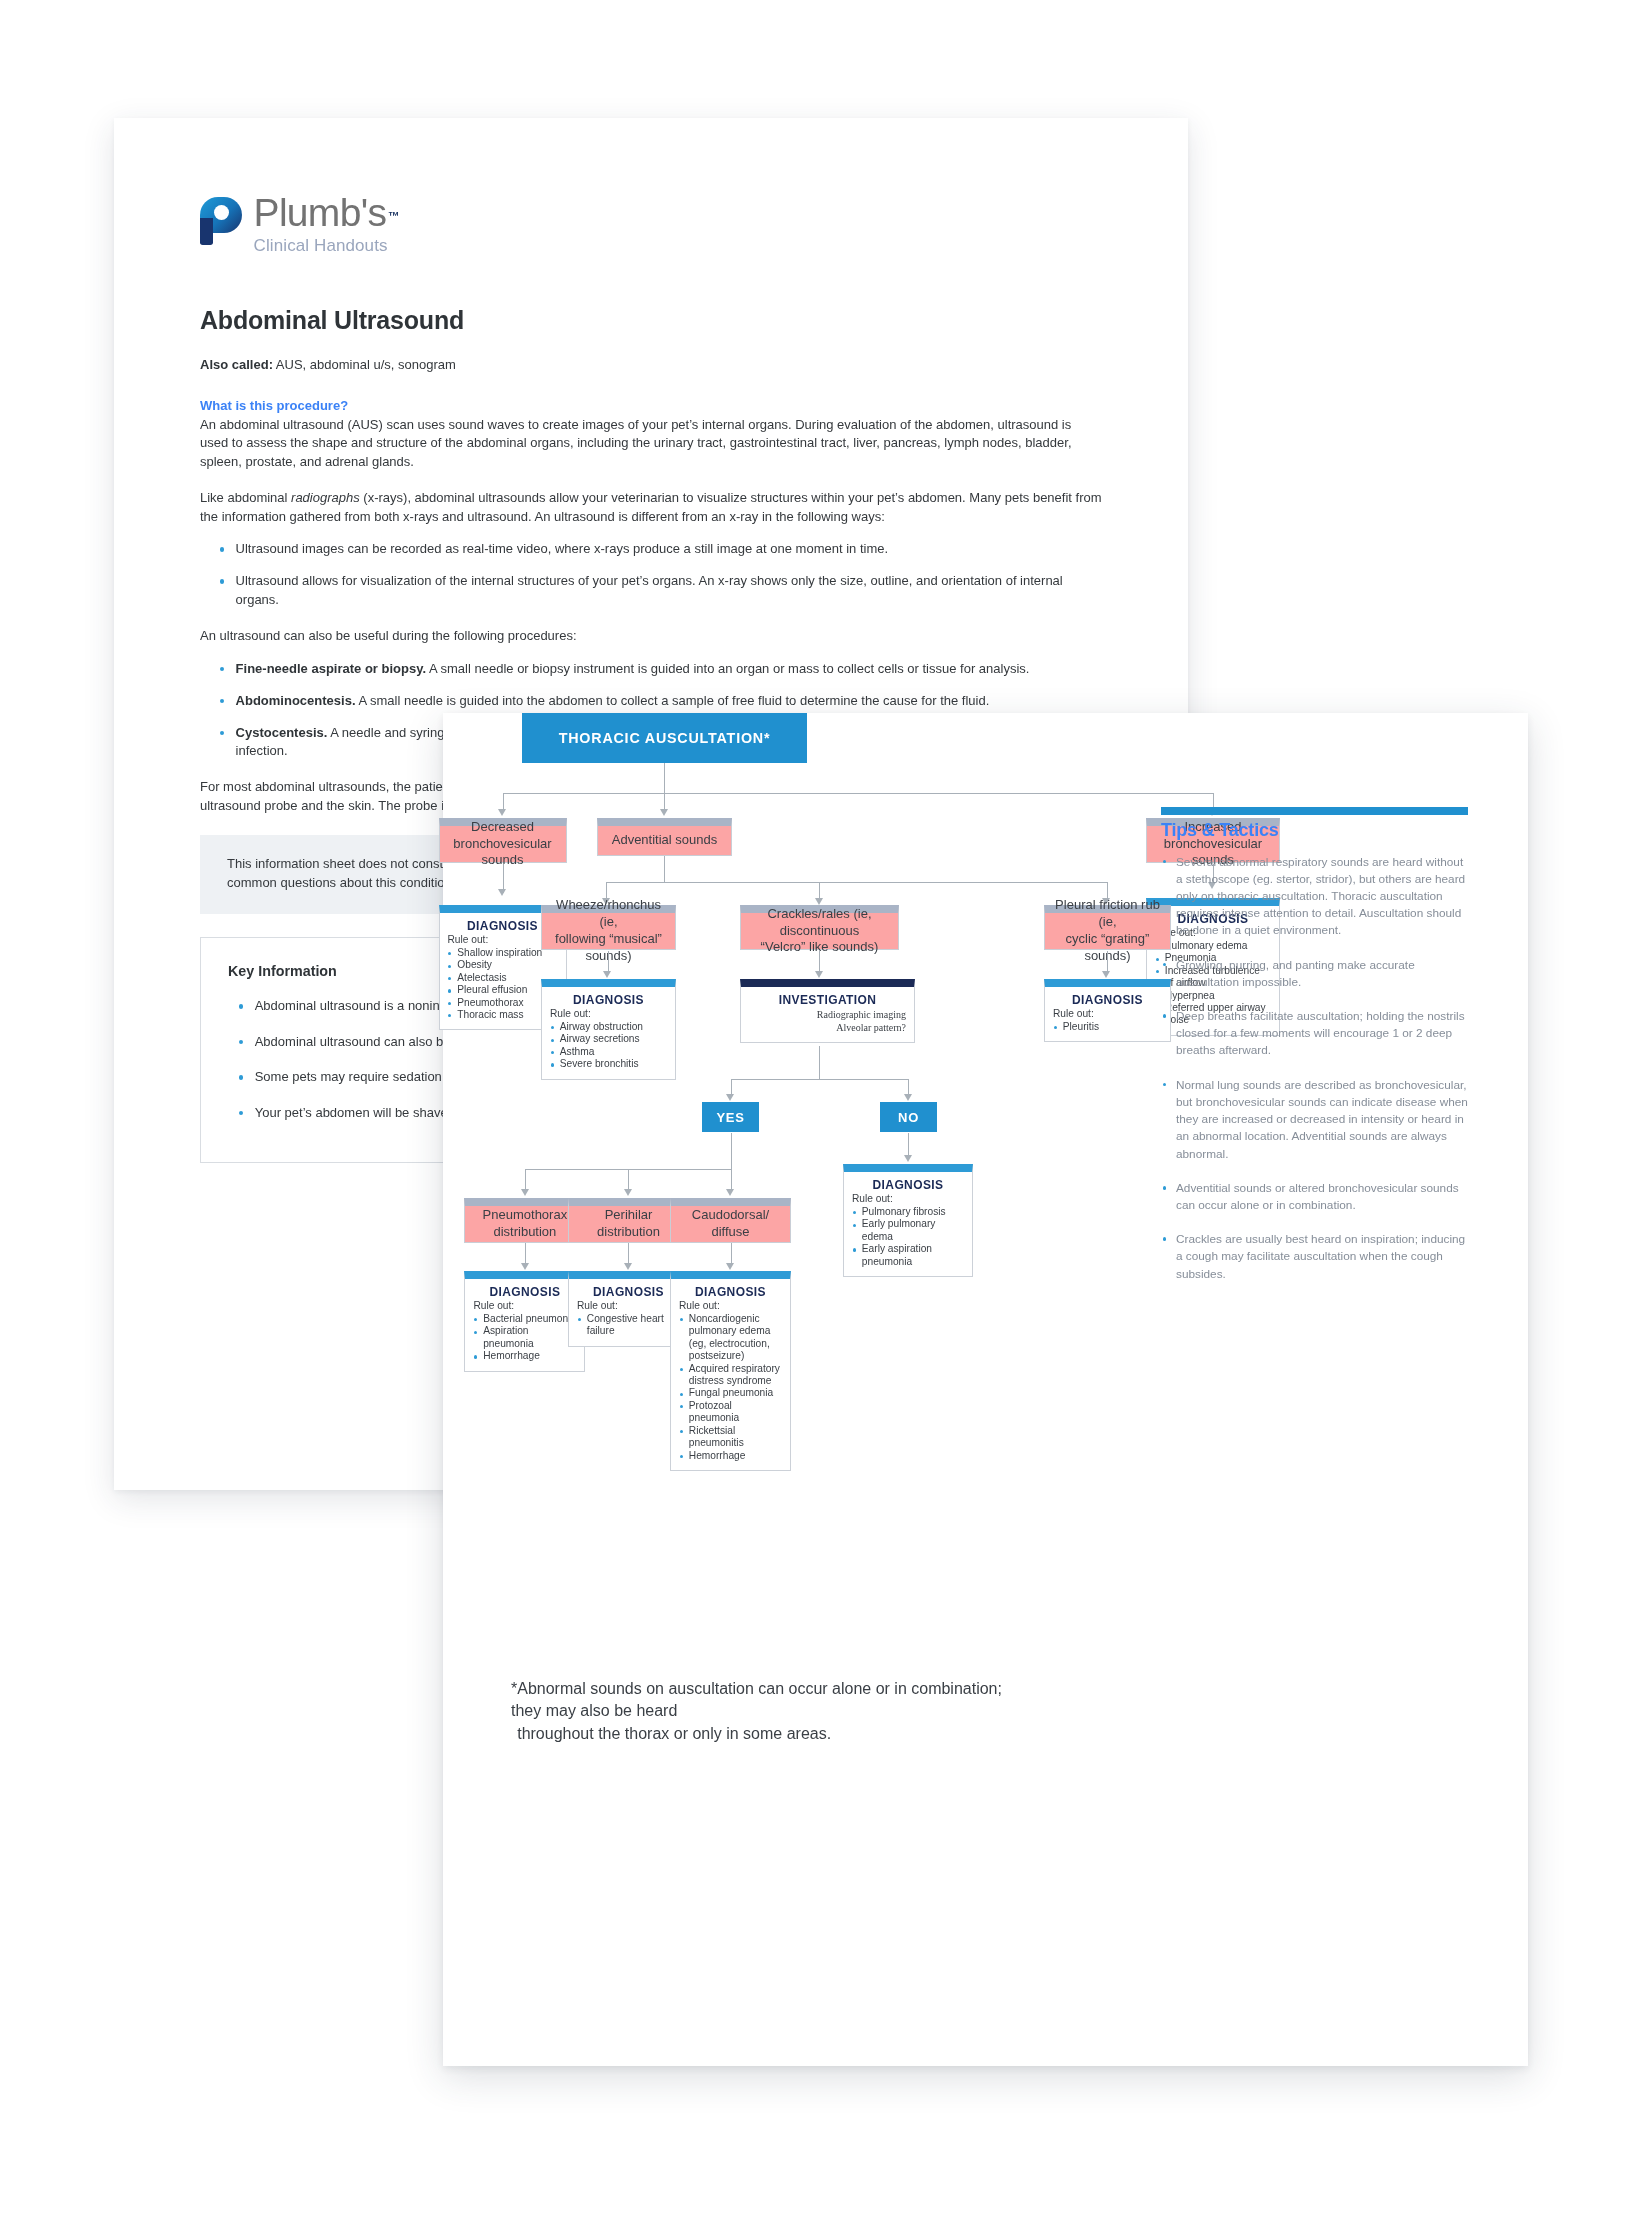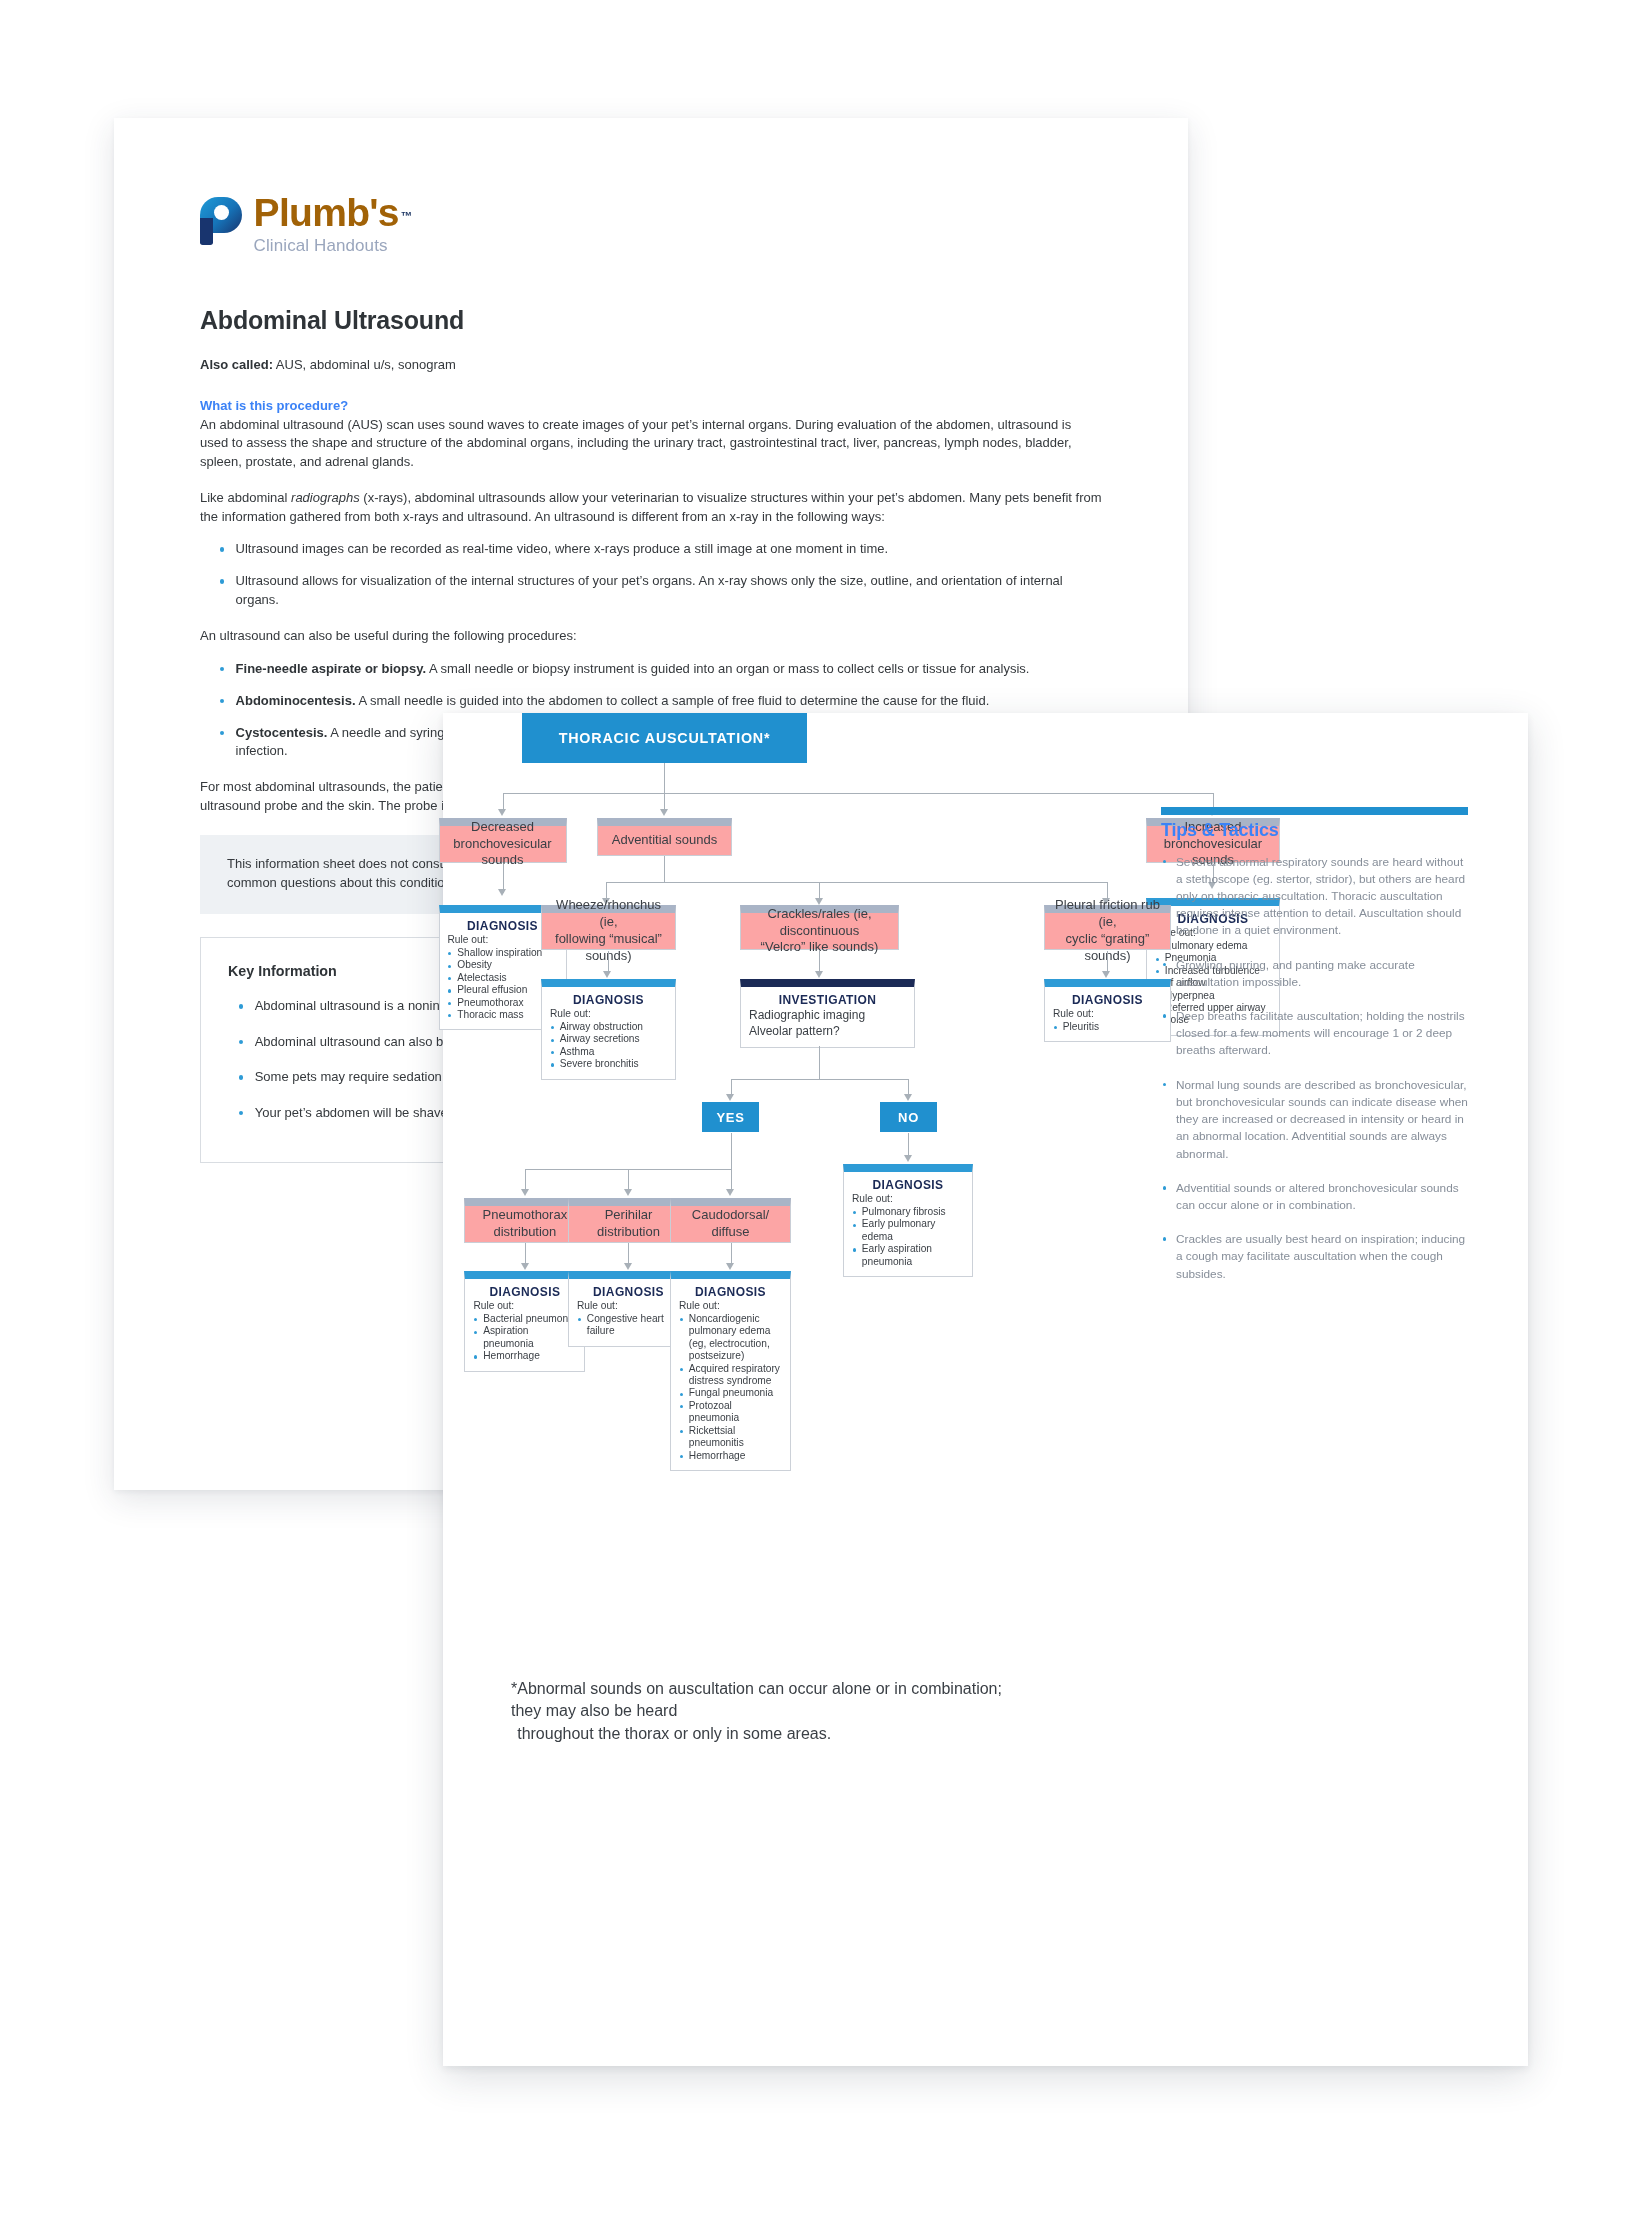--- a/index.html
+++ b/index.html
@@ -42,21 +42,21 @@
   .logo-p-hole {
     position:absolute; left:14.3px; top:8px; width:15px; height:15px;
     background:#ffffff; border-radius:50%;
   }
   .logo-p-stem {
     position:absolute; left:0px; top:21.4px; width:13.4px; height:27px;
     background:#18346e; border-radius: 0 0 2.7px 2.7px;
   }
   .logo-text-block { line-height: 1; }
   .logo-word {
-    font-size: 39px; font-weight: 700; color: #a16207;
+    font-size: 39px; font-weight: 400; color: #737373;
     letter-spacing: -0.7px; position: relative; display: inline-block;
   }
   .logo-tm {
     font-size: 11.6px; font-weight: 700; color: #16305f;
     vertical-align: super; margin-left: 1.8px;
   }
   .logo-sub {
     font-size: 17px; color: #9aa6bd; margin-top: 4.5px; letter-spacing: 0.1px;
   }
 
@@ -132,21 +132,21 @@
     border: 0.9px solid #ccd1d8;
     border-top: 8px solid #2e9bd6;
     padding: 6.2px 8px 8px 8px;
   }
   .node-diag.inv { border-top-color: #1b2a56; }
   .diag-title {
     text-align: center; font-weight: 700; color: #1b2a56;
     font-size: 12px; letter-spacing: 0.4px; margin-bottom: 0.9px;
   }
   .ruleout { font-size: 10.2px; color: #3a3f45; line-height: 1.25; }
-  .inv-lines { text-align:left; font-size: 12px; color:#3a3f45; line-height:1.3; }
+  .inv-lines { text-align:right; font-size: 10px; color:#3a3f45; line-height:1.3;font-family:Liberation Serif, serif; }
   ul.ro-list { list-style: none; margin: 0; padding: 0; }
   ul.ro-list li {
     position: relative; padding-left: 9.8px;
     font-size: 10.2px; color: #3a3f45; line-height: 1.22;
   }
   ul.ro-list li::before {
     content:""; position:absolute; left:0.9px; top:5.3px;
     width:3.1px; height:3.1px; border-radius:50%; background:#2e9bd6;
   }
 

